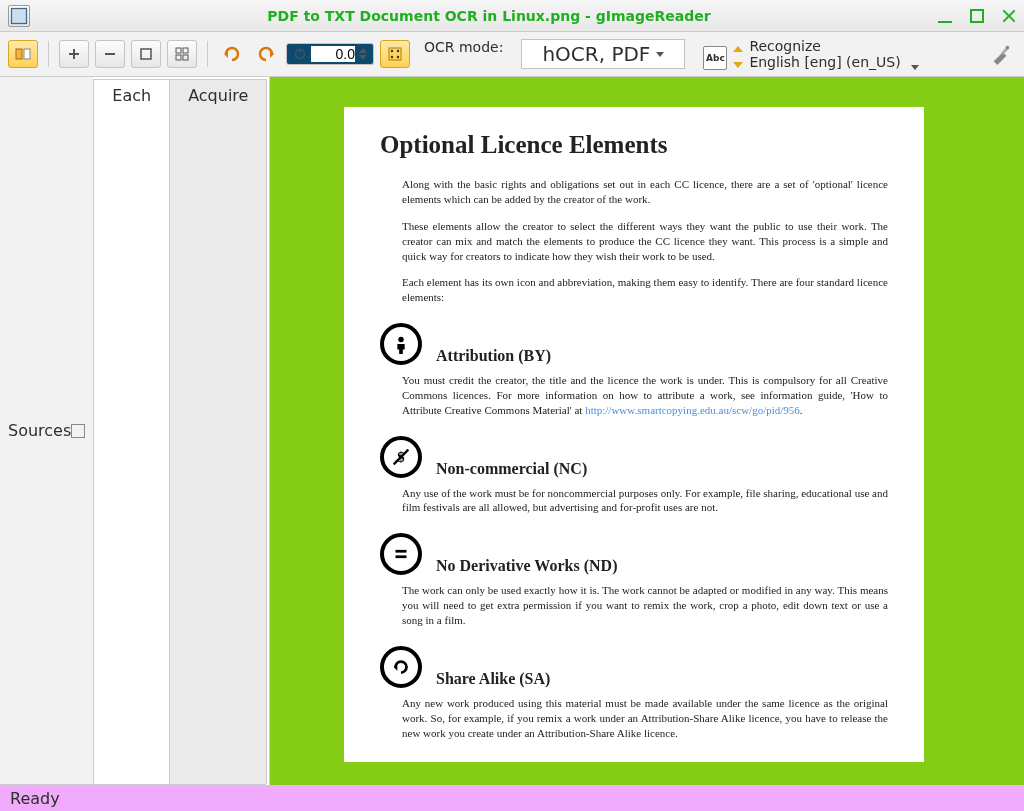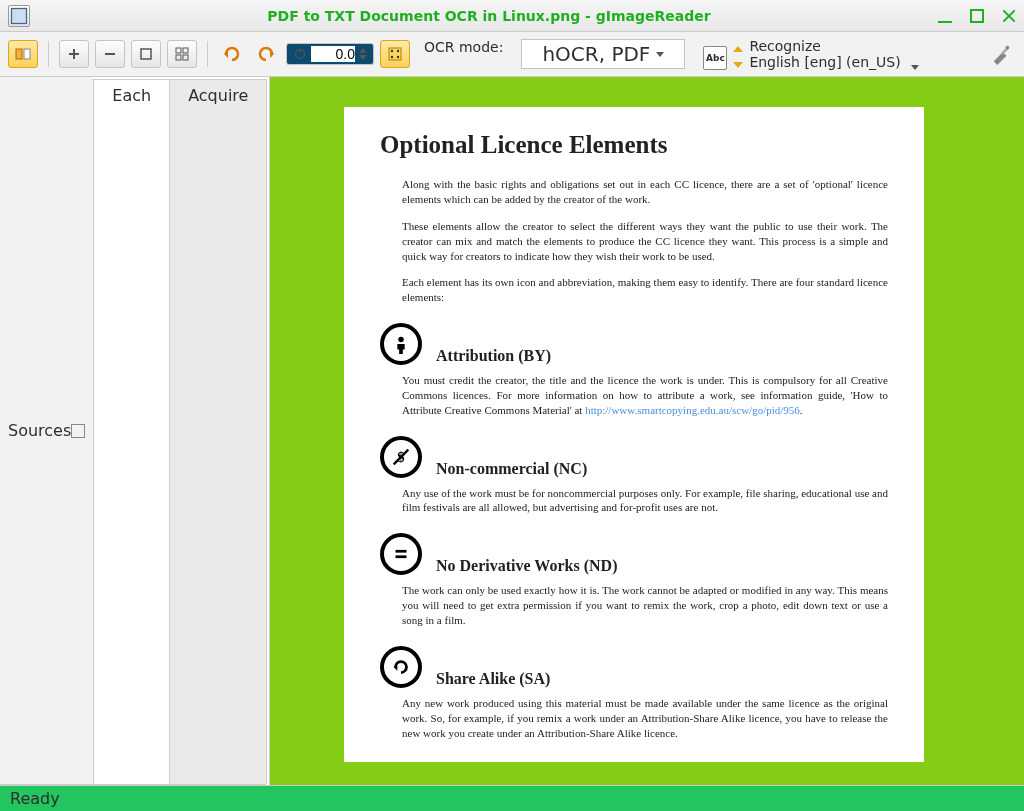--- a/index.html
+++ b/index.html
@@ -158,21 +158,21 @@
 .doc p{font-size:11px;line-height:1.35;margin-bottom:12px;text-align:justify;margin-left:22px;}
 .doc a{color:#4a90d9;text-decoration:none;}
 .element{display:flex;align-items:flex-end;gap:14px;margin:18px 0 8px 0;}
 .element .eicon{width:42px;height:42px;border:4px solid #000;border-radius:50%;display:flex;align-items:center;justify-content:center;}
 .element .eicon svg{width:22px;height:22px;}
 .element h2{font-size:16px;font-weight:bold;font-family:Georgia,serif;}
 
 
 .statusbar{
   height:26px;
-  background:#22c55e;
+  background:#f0abfc;
   border-top:1px solid #ccc;
   display:flex;align-items:center;
   padding:0 10px;
   font-size:16px;
 }
 </style>
 </head>
 <body>
 
 <div class="titlebar">

